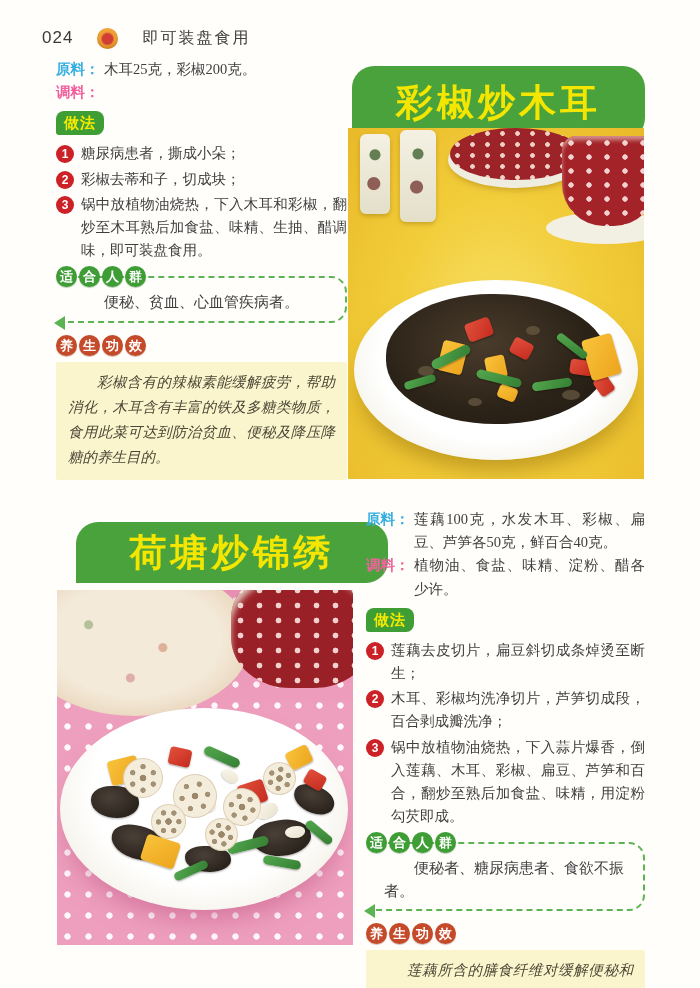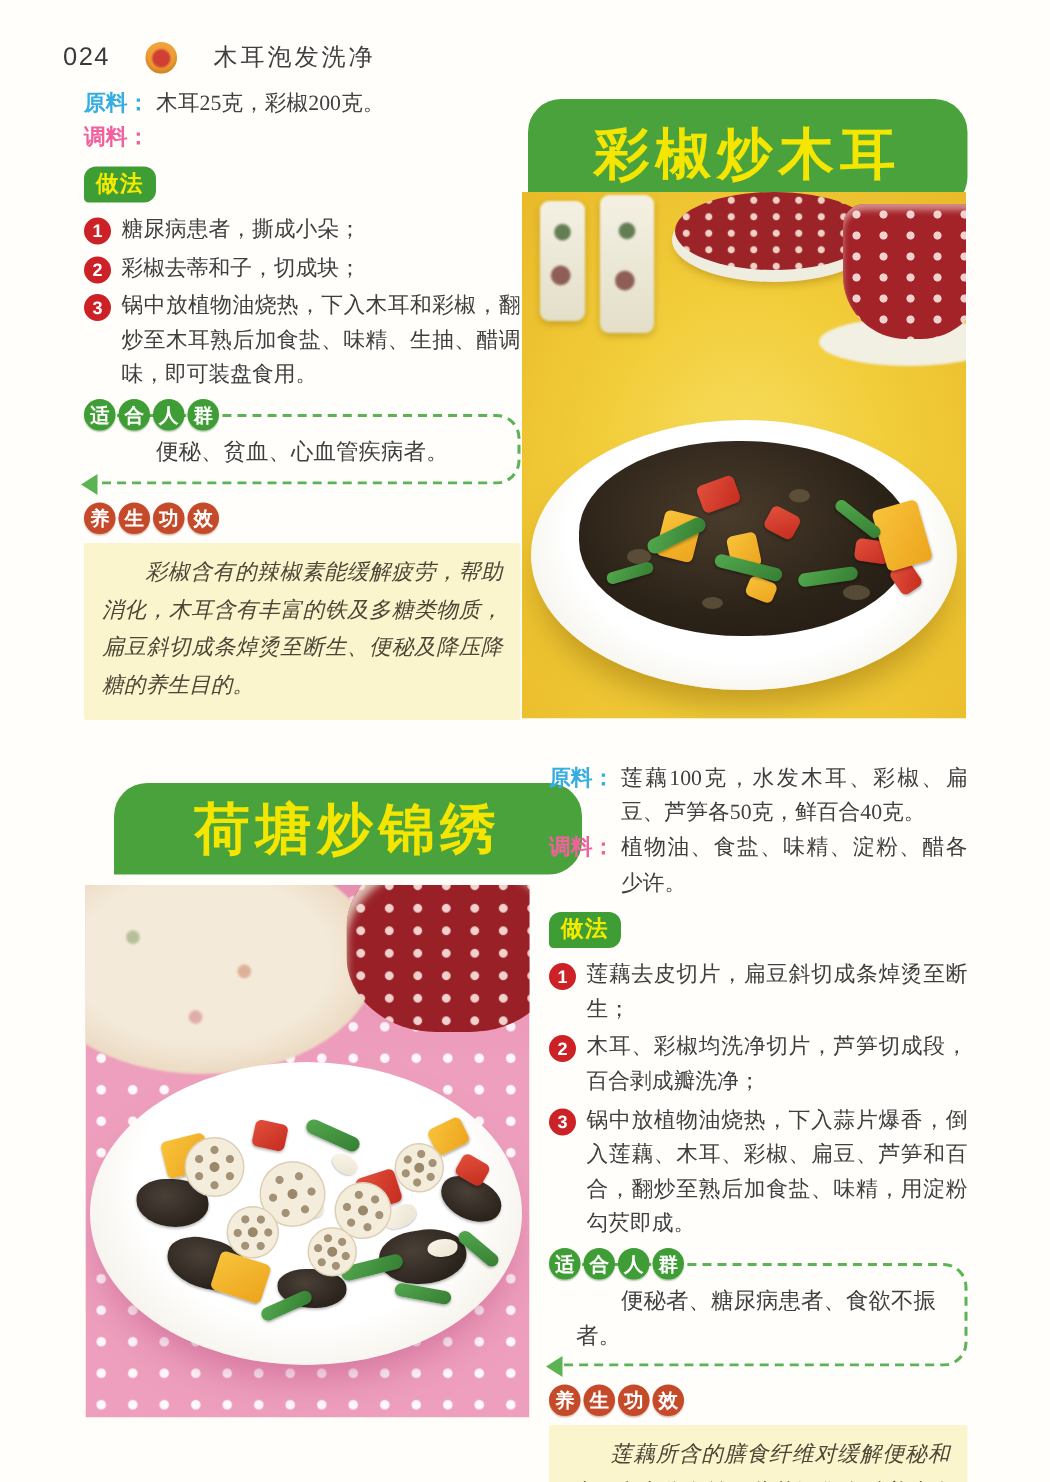--- a/index.html
+++ b/index.html
@@ -116,21 +116,21 @@
       box-shadow:0 1px 1px rgba(0,0,0,.2);}
 </style>
 </head>
 <body>
 
 <div class="page">
 
   <div class="hdr">
     <span class="pnum">024</span>
     <span class="fruit"></span>
-    <span class="htitle">木耳泡发洗净</span>
+    <span class="htitle">即可装盘食用</span>
   </div>
 
   <div class="col" style="left:56px;top:58px;width:291px;">
     <div class="row">
       <span class="lab ing">原料：</span>
       <span class="txt">木耳25克，彩椒200克。</span>
     </div>
     <div class="row">
       <span class="lab sea">调料：</span>
     </div>
@@ -160,21 +160,21 @@
     </div>
 
     <div class="benefit">
       <div class="circles orange">
         <span class="ccircle">养</span>
         <span class="ccircle">生</span>
         <span class="ccircle">功</span>
         <span class="ccircle">效</span>
       </div>
       <div class="bene-box">
-        <p>彩椒含有的辣椒素能缓解疲劳，帮助消化，木耳含有丰富的铁及多糖类物质，扁豆斜切成条焯烫至断生、便秘及降压降糖的养生目的。</p>
+        <p>彩椒含有的辣椒素能缓解疲劳，帮助消化，木耳含有丰富的铁及多糖类物质，食用此菜可达到防治贫血、便秘及降压降糖的养生目的。</p>
       </div>
     </div>
   </div>
 
   <div class="banner" style="left:352px;top:66px;width:293px;height:74px;">彩椒炒木耳</div>
 
   <div class="photo" style="left:348px;top:128px;width:296px;height:351px;">
     <div class="abs p1-bg" style="left:0;top:0;right:0;bottom:0;"></div>
     <div class="abs p1-bottle" style="left:12px;top:6px;width:30px;height:80px;"></div>
     <div class="abs p1-bottle" style="left:52px;top:2px;width:36px;height:92px;"></div>

